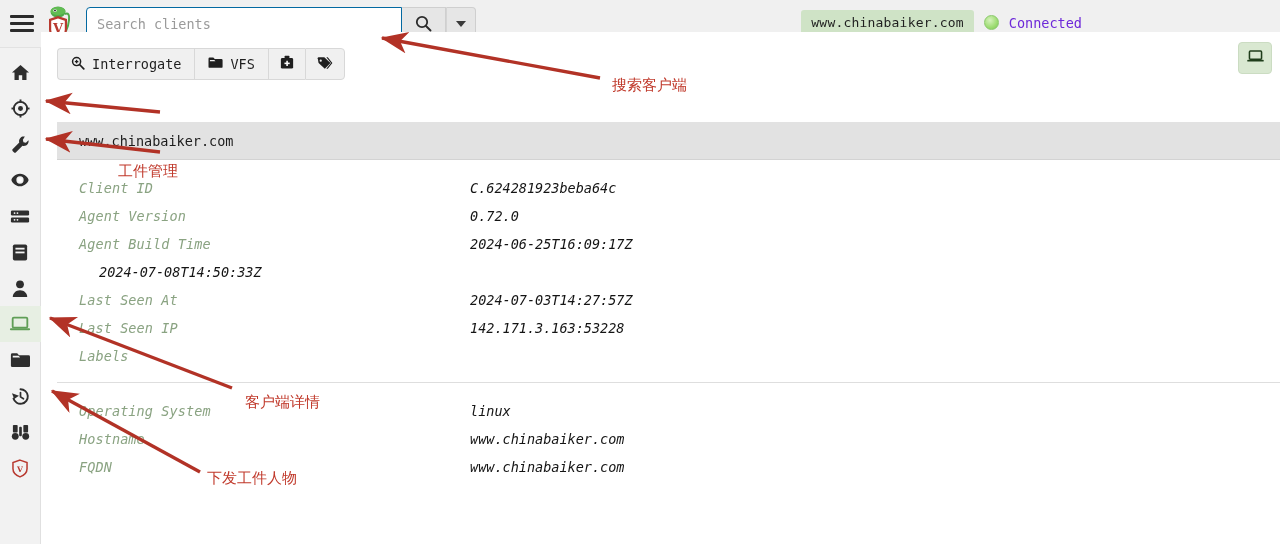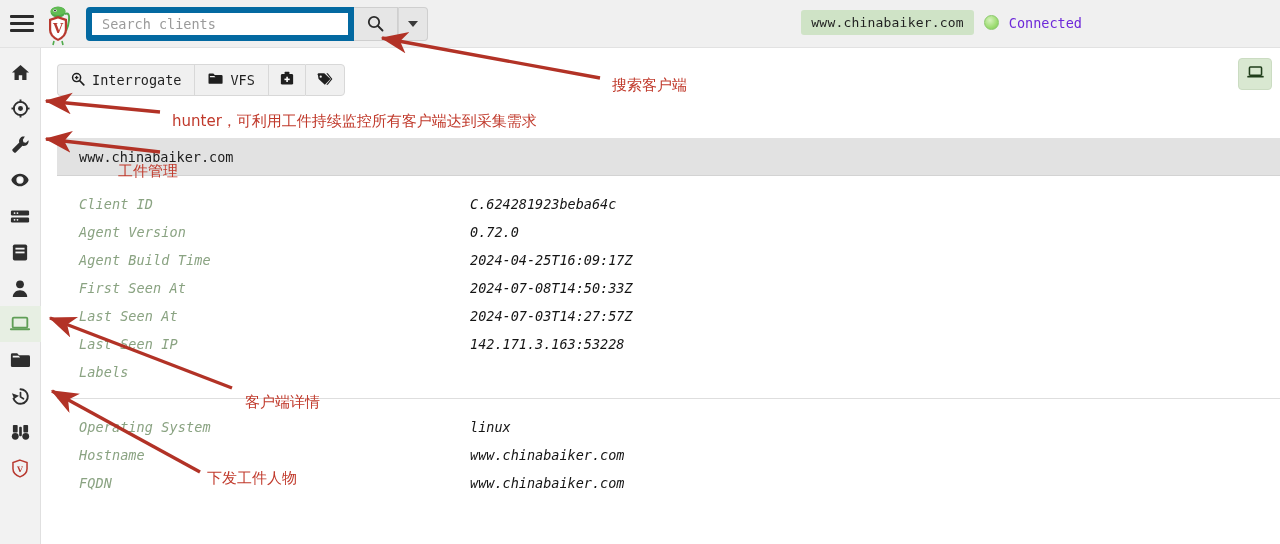--- a/index.html
+++ b/index.html
@@ -22,23 +22,23 @@
     width: 44px; height: 48px;
     display: flex; flex-direction: column; align-items: center; justify-content: center;
     gap: 4px; cursor: pointer;
   }
   .hamburger span { display:block; width: 24px; height: 3px; background: #2b2b2b; border-radius: 1px; }
 
   .logo { width: 34px; height: 44px; position: relative; cursor: pointer; }
 
   .searchwrap { display: flex; align-items: center; margin-left: 8px; }
   .search-input {
-    width: 268px; height: 34px;
+    width: 316px; height: 34px;
     background: #ffffff;
-    border: 6px solid #0369a1;
+    border: 1px solid #0369a1;
     border-radius: 4px 0 0 4px;
     padding: 0 10px;
     font-family: "DejaVu Sans Mono", "Liberation Mono", monospace;
     font-size: 13.5px; color: #333;
     outline: none;
   }
   .search-input::placeholder { color: #9a9a9a; }
   .search-btn {
     width: 44px; height: 34px;
     background: #e6e6e6; border: 1px solid #cfcfcf; border-left: none;
@@ -82,21 +82,21 @@
   .side-item {
     width: 41px; height: 36px;
     display: flex; align-items: center; justify-content: center;
     cursor: pointer;
   }
   .side-item.active { background: #e7efe3; }
   .side-item svg { display: block; }
 
   
   .main {
-    position: absolute; left: 41px; top: 48px;
+    position: absolute; left: 41px; top: 32px;
     width: 1239px; height: 496px; background: #fff;
   }
 
   .tabbar {
     position: absolute; left: 0; top: 10px; width: 1239px; height: 44px;
     background: #fff;
     display: flex; align-items: center; padding-left: 16px;
   }
   .tabs { display: flex; align-items: center; }
   .tab {
@@ -390,24 +390,23 @@
         <div class="row">
           <div class="k">Client ID</div>
           <div class="v">C.624281923beba64c</div>
         </div>
         <div class="row">
           <div class="k">Agent Version</div>
           <div class="v">0.72.0</div>
         </div>
         <div class="row">
           <div class="k">Agent Build Time</div>
-          <div class="v">2024-04-25T16:09:17Z</div>
-        </div>
-        <div class="row">
-          <div class="k">First Seen At</div>
+          <div class="v">2024-06-25T16:09:17Z</div>
+        </div>
+        <div class="row">
           <div class="v">2024-07-08T14:50:33Z</div>
         </div>
         <div class="row">
           <div class="k">Last Seen At</div>
           <div class="v">2024-07-03T14:27:57Z</div>
         </div>
         <div class="row">
           <div class="k">Last Seen IP</div>
           <div class="v">142.171.3.163:53228</div>
         </div>
@@ -446,19 +445,18 @@
       <line x1="600" y1="78" x2="382" y2="38"></line>
       <line x1="160" y1="112" x2="46" y2="101"></line>
       <line x1="160" y1="152" x2="46" y2="139"></line>
       <line x1="232" y1="388" x2="50" y2="318"></line>
       <line x1="200" y1="472" x2="52" y2="391"></line>
     </g>
   </svg>
 
   <div class="anno">
     <div class="anno-label" style="left:612px; top:76px;">搜索客户端</div>
-    <div class="anno-label" style="left:172px; top:112px;">hunter，可利用工件持续监控所有客户端达到采集需求</div>
     <div class="anno-label" style="left:118px; top:162px;">工件管理</div>
     <div class="anno-label" style="left:245px; top:393px;">客户端详情</div>
     <div class="anno-label" style="left:207px; top:469px;">下发工件人物</div>
   </div>
 
 </div>
 
 </body></html>

